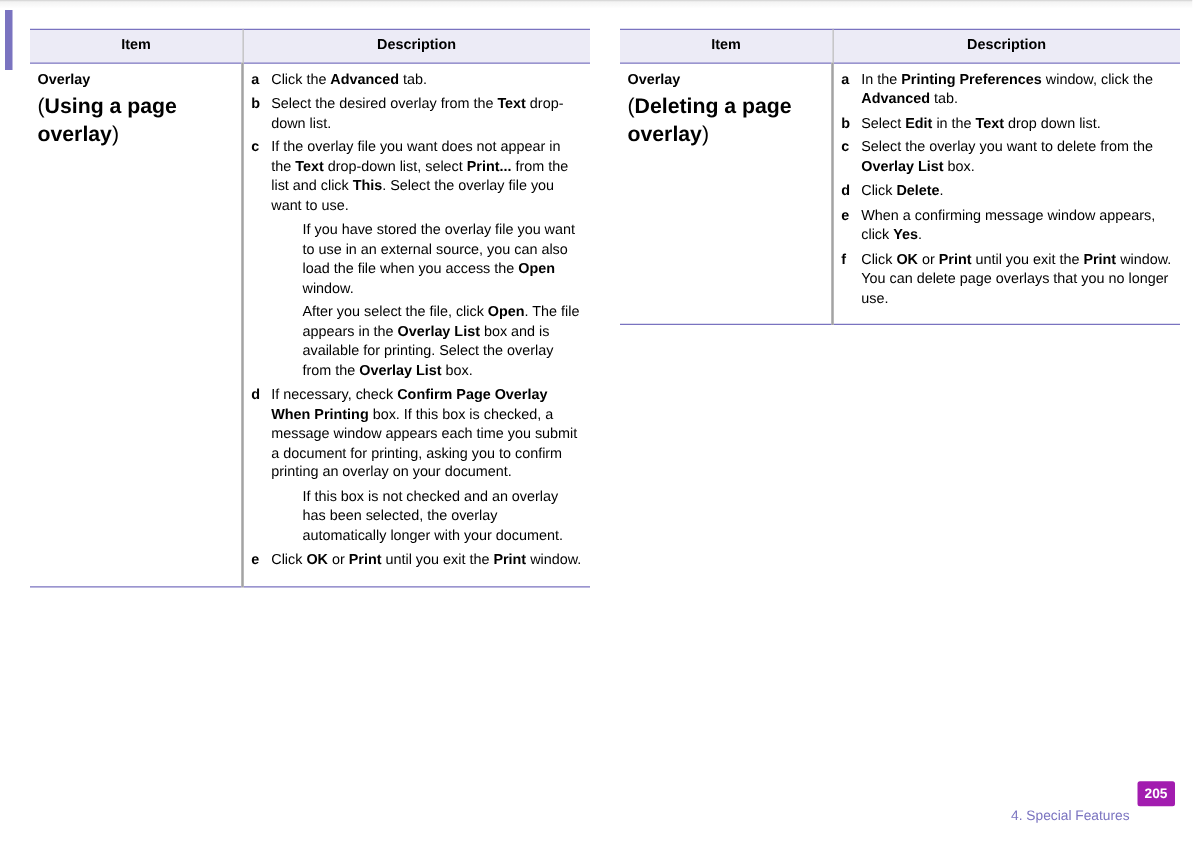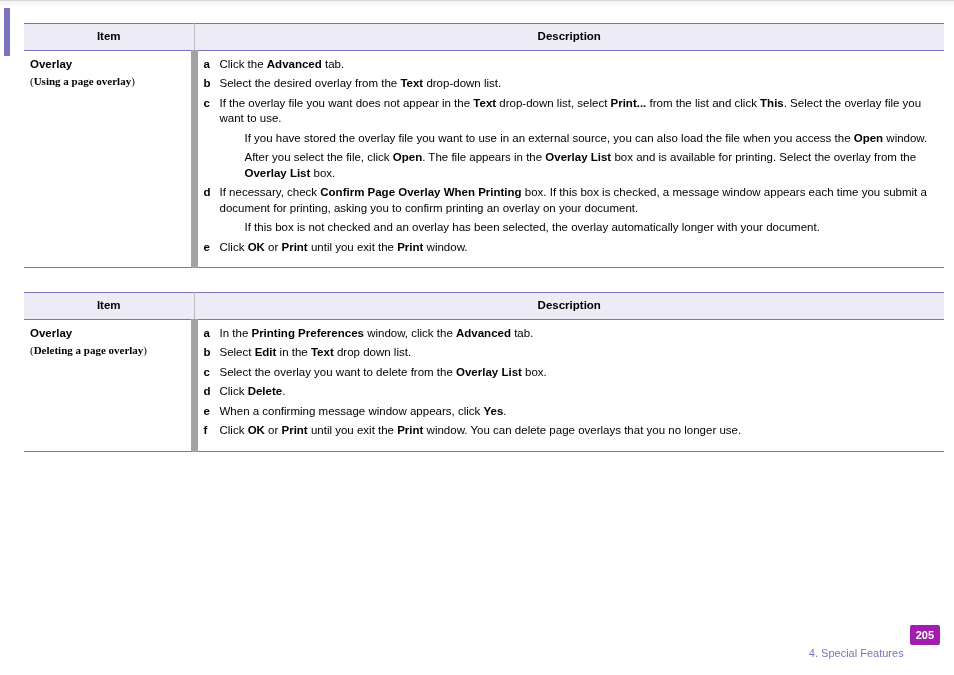--- a/index.html
+++ b/index.html
@@ -38,21 +38,20 @@
     margin: 0 0 0 0;
   }
   .rule-shadow {
     height: 6px;
     background: linear-gradient(to bottom, rgba(0,0,0,0.05), rgba(0,0,0,0));
   }
   .content {
     display: flex;
     gap: 24px;
     padding: 16px 10px 0 24px;
-    flex-direction: column;
   }
   .col { flex: 1 1 0; }
   table.doc {
     border-collapse: collapse;
     width: 100%;
     font-size: 11.5px;
     line-height: 1.35;
   }
   table.doc thead th {
     background: #ecebf6;
@@ -64,25 +63,25 @@
   }
   table.doc thead th:first-child {
     border-right: 1px solid #bbb;
   }
   table.doc tbody td {
     vertical-align: top;
     padding: 6px 6px 8px 6px;
     border-bottom: 1.5px solid #7a73c0;
   }
   table.doc tbody td:first-child {
-    border-right: 7px solid #a3a3a3;
+    border-right: 2px solid #a3a3a3;
     width: 170px;
   }
   .item-title { font-weight: 700; display:block; margin-bottom:2px;}
-  .item-sub { font-size: 11px; font-family: Liberation Serif, serif; }
+  .item-sub { font-size: 17px; }
   ol.steps {
     list-style: none;
     margin: 0;
     padding: 0;
   }
   ol.steps > li {
     position: relative;
     padding-left: 16px;
     margin-bottom: 4px;
   }

